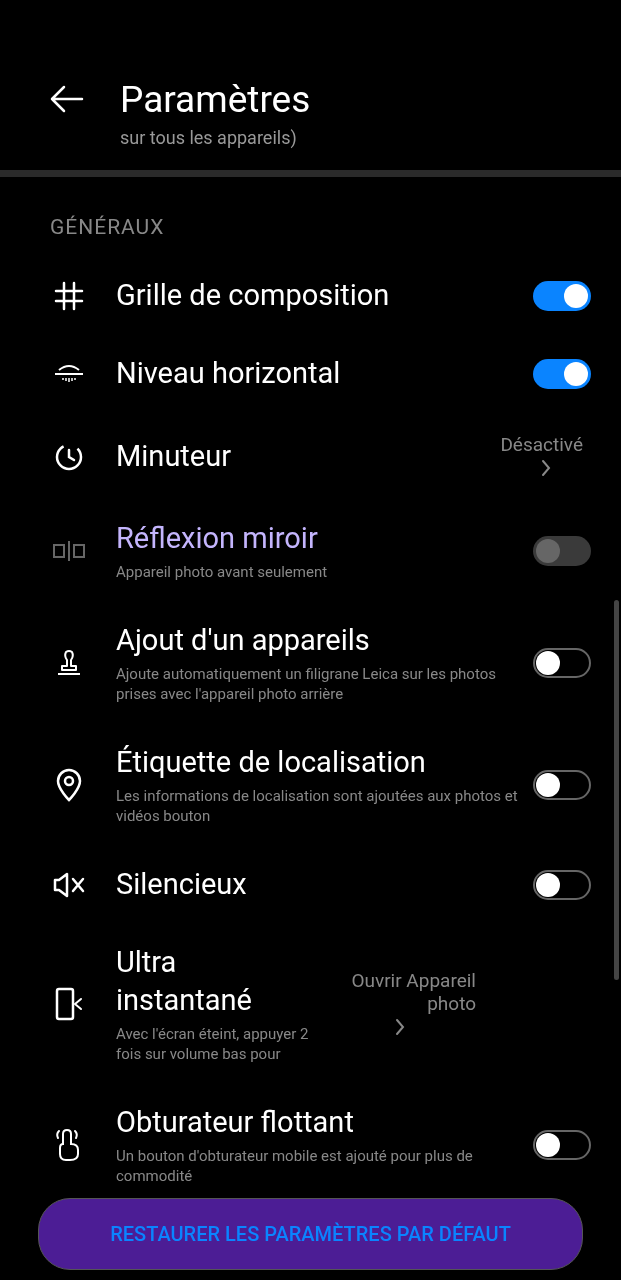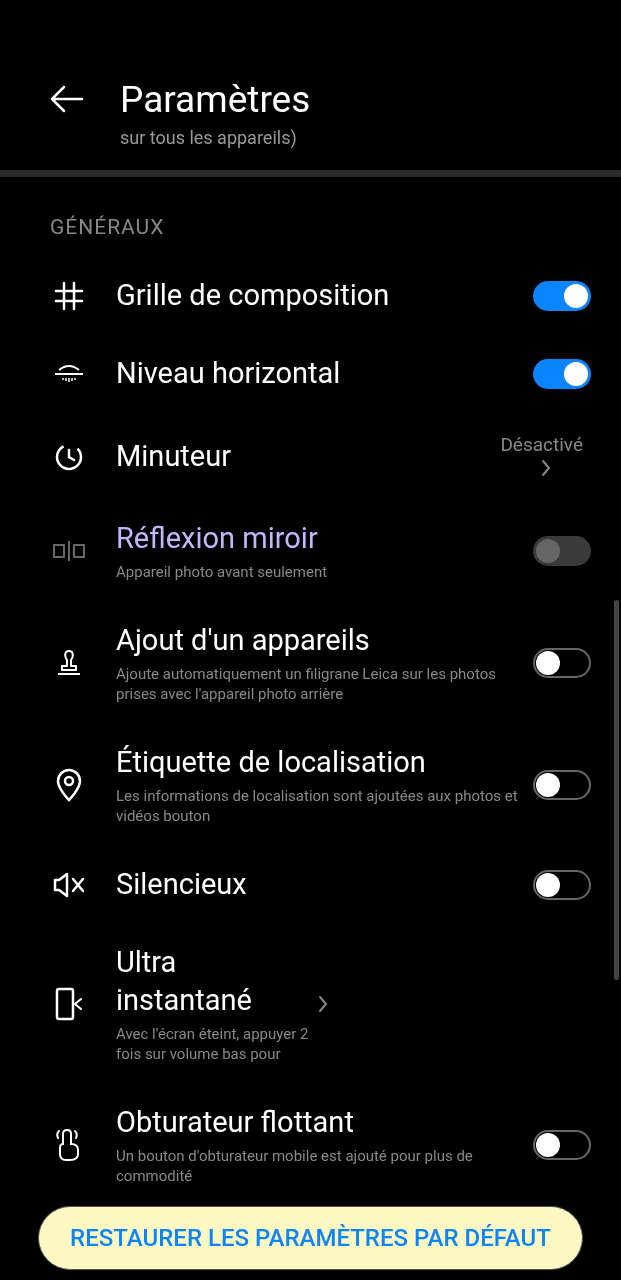--- a/index.html
+++ b/index.html
@@ -145,29 +145,29 @@
       height: 24px;
       display: flex;
       align-items: center;
       justify-content: center;
     }
     .restore-button {
       position: absolute;
       bottom: 10px;
       left: 38px;
       right: 38px;
-      height: 64px;
-      background: #fef9c3;
+      height: 72px;
+      background: #4c1d95;
       border: 1px solid #555;
       border-radius: 32px;
       display: flex;
       align-items: center;
       justify-content: center;
       color: #0a84ff;
-      font-size: 24px;
+      font-size: 20px;
       font-weight: 500;
       text-align: center;
       cursor: pointer;
     }
     .scrollbar {
       position: absolute;
       right: 2px;
       top: 600px;
       width: 5px;
       height: 380px;
@@ -326,20 +326,21 @@
       <svg width="28" height="34" viewBox="0 0 28 34" fill="none">
         <rect x="2" y="2" width="16" height="30" rx="2" stroke="#fff" stroke-width="2.5" fill="none"></rect>
         <path d="M26 12 L20 17 L26 22" stroke="#fff" stroke-width="2" fill="none" stroke-linecap="round"></path>
       </svg>
     </div>
     <div class="setting-content" style="max-width: 200px;">
       <div class="setting-title">Ultra instantané</div>
       <div class="setting-description">Avec l'écran éteint, appuyer 2 fois sur volume bas pour</div>
     </div>
     <div class="setting-control">
+      <span class="setting-value" style="max-width: 160px;">Ouvrir Appareil photo</span>
       <div class="chevron">
         <svg width="10" height="18" viewBox="0 0 10 18">
             <path d="M2 2 L8 9 L2 16" stroke="#888" stroke-width="2" fill="none" stroke-linecap="round"></path>
           </svg>
       </div>
     </div>
   </div>
 
   <div class="setting-item">
     <div class="setting-icon">

